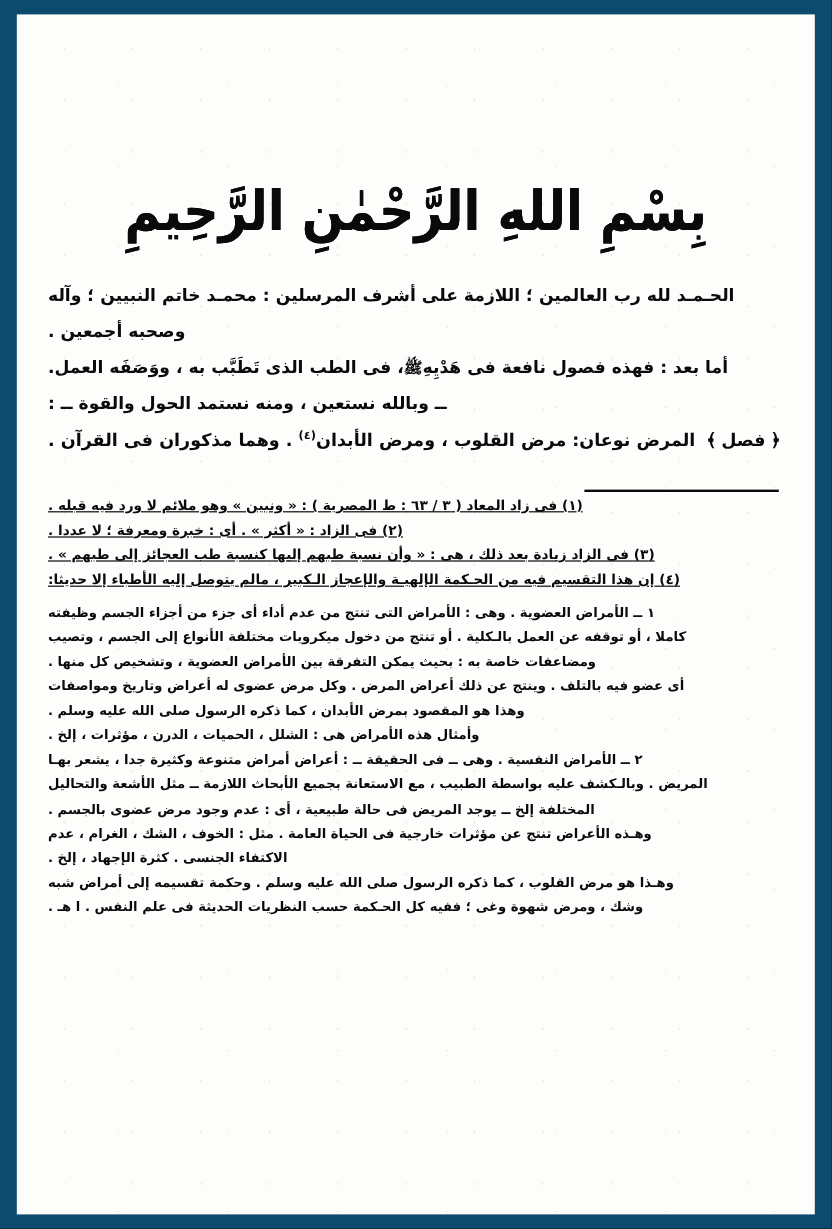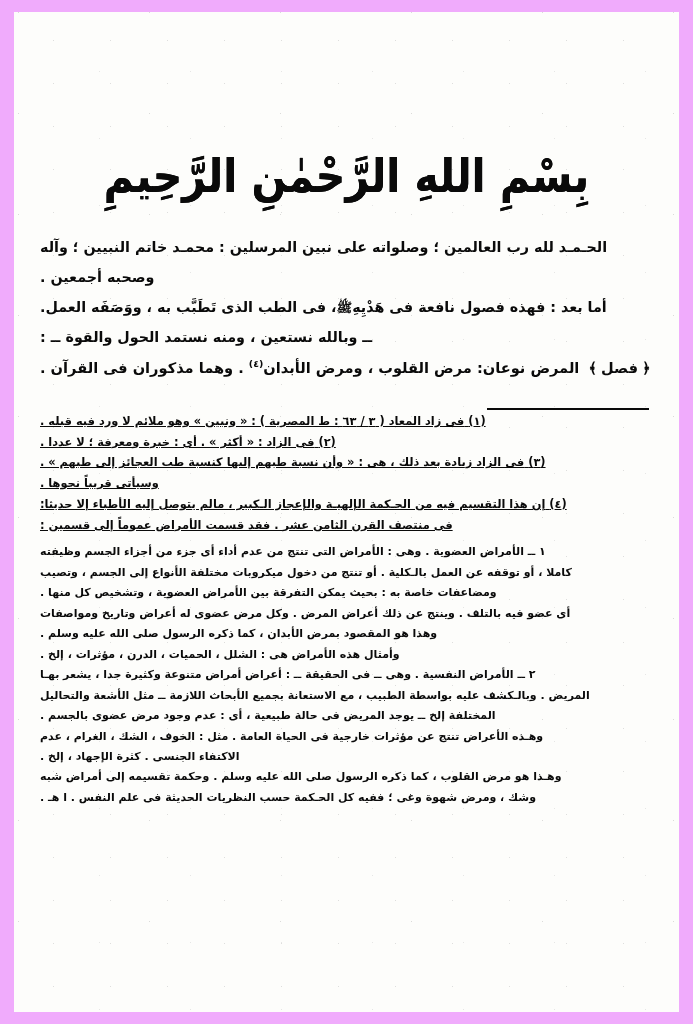--- a/index.html
+++ b/index.html
@@ -12,21 +12,21 @@
     height: 1024px;
     overflow: hidden;
     font-family: "DejaVu Sans", "Liberation Sans", sans-serif;
   }
 
   
   #page-frame {
     position: relative;
     width: 693px;
     height: 1024px;
-    background: #f0abfc;
+    background: #0c4a6e;
     box-sizing: border-box;
   }
 
   #page-sheet {
     position: absolute;
     left: 14px;
     top: 12px;
     width: 665px;
     height: 1000px;
     background: #fdfdfb;
@@ -191,21 +191,21 @@
 
     <div id="content">
 
       <div class="basmala-wrap">
         <div class="basmala">بِسْمِ اللهِ الرَّحْمٰنِ الرَّحِيمِ</div>
       </div>
 
       <div class="body-block">
 
         <p class="p-intro">
-          <span>الحـمـد لله رب العالمين ؛ وصلواته على نبين المرسلين : محمـد خاتم النبيين ؛ وآله</span>
+          <span>الحـمـد لله رب العالمين ؛ اللازمة على أشرف المرسلين : محمـد خاتم النبيين ؛ وآله</span>
         </p>
         <p class="right-short">
           <span>وصحبه أجمعين .</span>
         </p>
 
         <p class="p-ammabad">
           <span>أما بعد : فهذه فصول نافعة فى هَدْيِهِ</span><span class="salla">ﷺ</span><span>، فى الطب الذى تَطَبَّب به ، ووَصَفَه العمل.</span>
         </p>
 
 
@@ -231,27 +231,25 @@
 
         <p>
           <span class="fn-num">(٢)</span>
           <span>فى الزاد : « أكثر » . أى : خبرة ومعرفة ؛ لا عددا .</span>
         </p>
 
         <p>
           <span class="fn-num">(٣)</span>
           <span>فى الزاد زيادة بعد ذلك ، هى : « وأن نسبة طبهم إليها كنسبة طب العجائز إلى طبهم » .</span>
         </p>
-        <p class="fn-cont">وسيأتى قريباً نحوها .</p>
 
         <p>
           <span class="fn-num">(٤)</span>
           <span>إن هذا التقسيم فيه من الحـكمة الإلهيـة والإعجاز الـكبير ، مالم يتوصل إليه الأطباء إلا حديثا:</span>
         </p>
-        <p class="fn-cont">فى منتصف القرن الثامن عشر . فقد قسمت الأمراض عموماً إلى قسمين :</p>
       </div>
 
       <div class="sections">
 
         <p class="sec-head">١ ــ الأمراض العضوية . وهى : الأمراض التى تنتج من عدم أداء أى جزء من أجزاء الجسم وظيفته</p>
         <p>كاملا ، أو توقفه عن العمل بالـكلية . أو تنتج من دخول ميكروبات مختلفة الأنواع إلى الجسم ، وتصيب</p>
         <p>ومضاعفات خاصة به : بحيث يمكن التفرقة بين الأمراض العضوية ، وتشخيص كل منها .</p>
         <p>أى عضو فيه بالتلف . وينتج عن ذلك أعراض المرض . وكل مرض عضوى له أعراض وتاريخ ومواصفات</p>
         <p class="center-line">وهذا هو المقصود بمرض الأبدان ، كما ذكره الرسول صلى الله عليه وسلم .</p>
         <p class="center-line">وأمثال هذه الأمراض هى : الشلل ، الحميات ، الدرن ، مؤثرات ، إلخ .</p>

